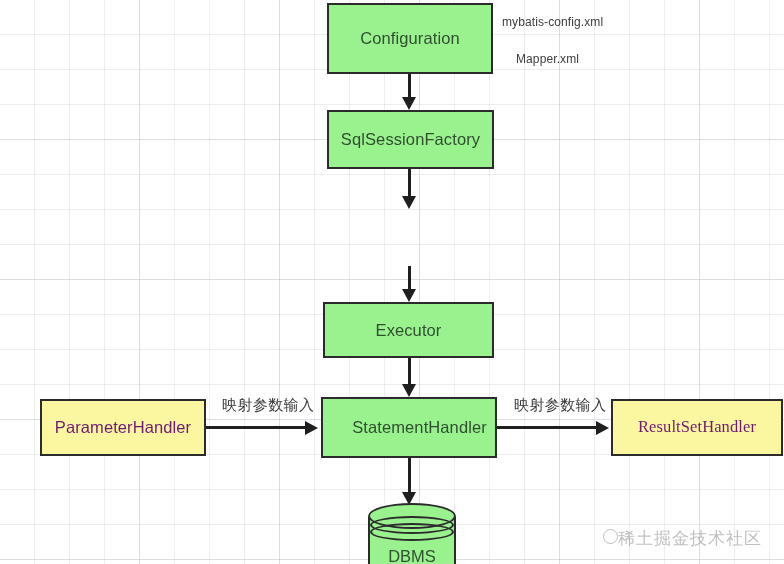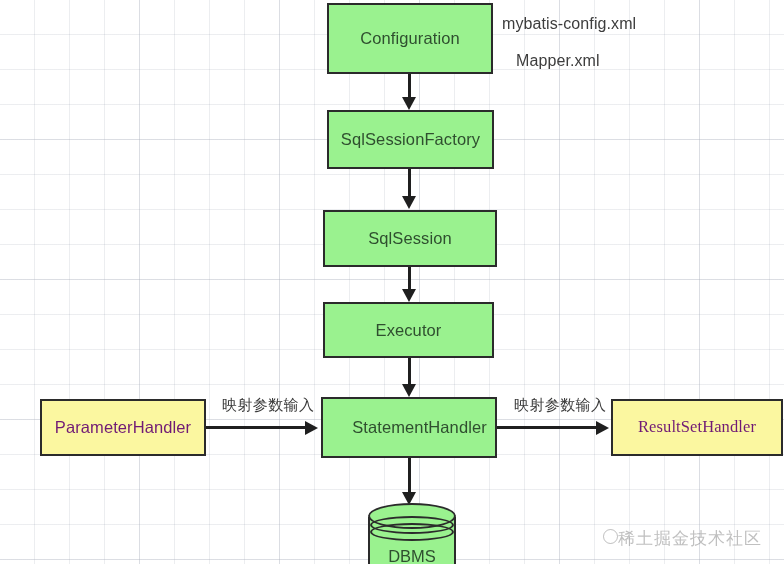--- a/index.html
+++ b/index.html
@@ -78,21 +78,21 @@
     position: absolute;
     font-size: 15px;
     color: #3a3a3a;
     white-space: nowrap;
     letter-spacing: 0.4px;
     padding-left: 8px;
   }
 
   .side-note {
     position: absolute;
-    font-size: 16px;
+    font-size: 12px;
     color: #3d3d3d;
     white-space: nowrap;
     letter-spacing: 0.1px;
   }
 
   
   .cylinder {
     position: absolute;
   }
   .cyl-body {
@@ -186,23 +186,20 @@
   <div class="arrowhead down" style="left:402px; top:492px;"></div>
 
   <div class="node green" style="left:327px; top:3px; width:166px; height:71px;">
     <span class="node-label">Configuration</span>
   </div>
 
   <div class="node green" style="left:327px; top:110px; width:167px; height:59px;">
     <span class="node-label">SqlSessionFactory</span>
   </div>
 
-  <div class="node green" style="left:323px; top:210px; width:174px; height:57px;">
-    <span class="node-label">SqlSession</span>
-  </div>
 
   <div class="node green" style="left:323px; top:302px; width:171px; height:56px;">
     <span class="node-label">Executor</span>
   </div>
 
   <div class="node yellow" style="left:40px; top:399px; width:166px; height:57px;">
     <span class="node-label">ParameterHandler</span>
   </div>
 
   <div class="node green" style="left:321px; top:397px; width:176px; height:61px;padding-left:21px;">

